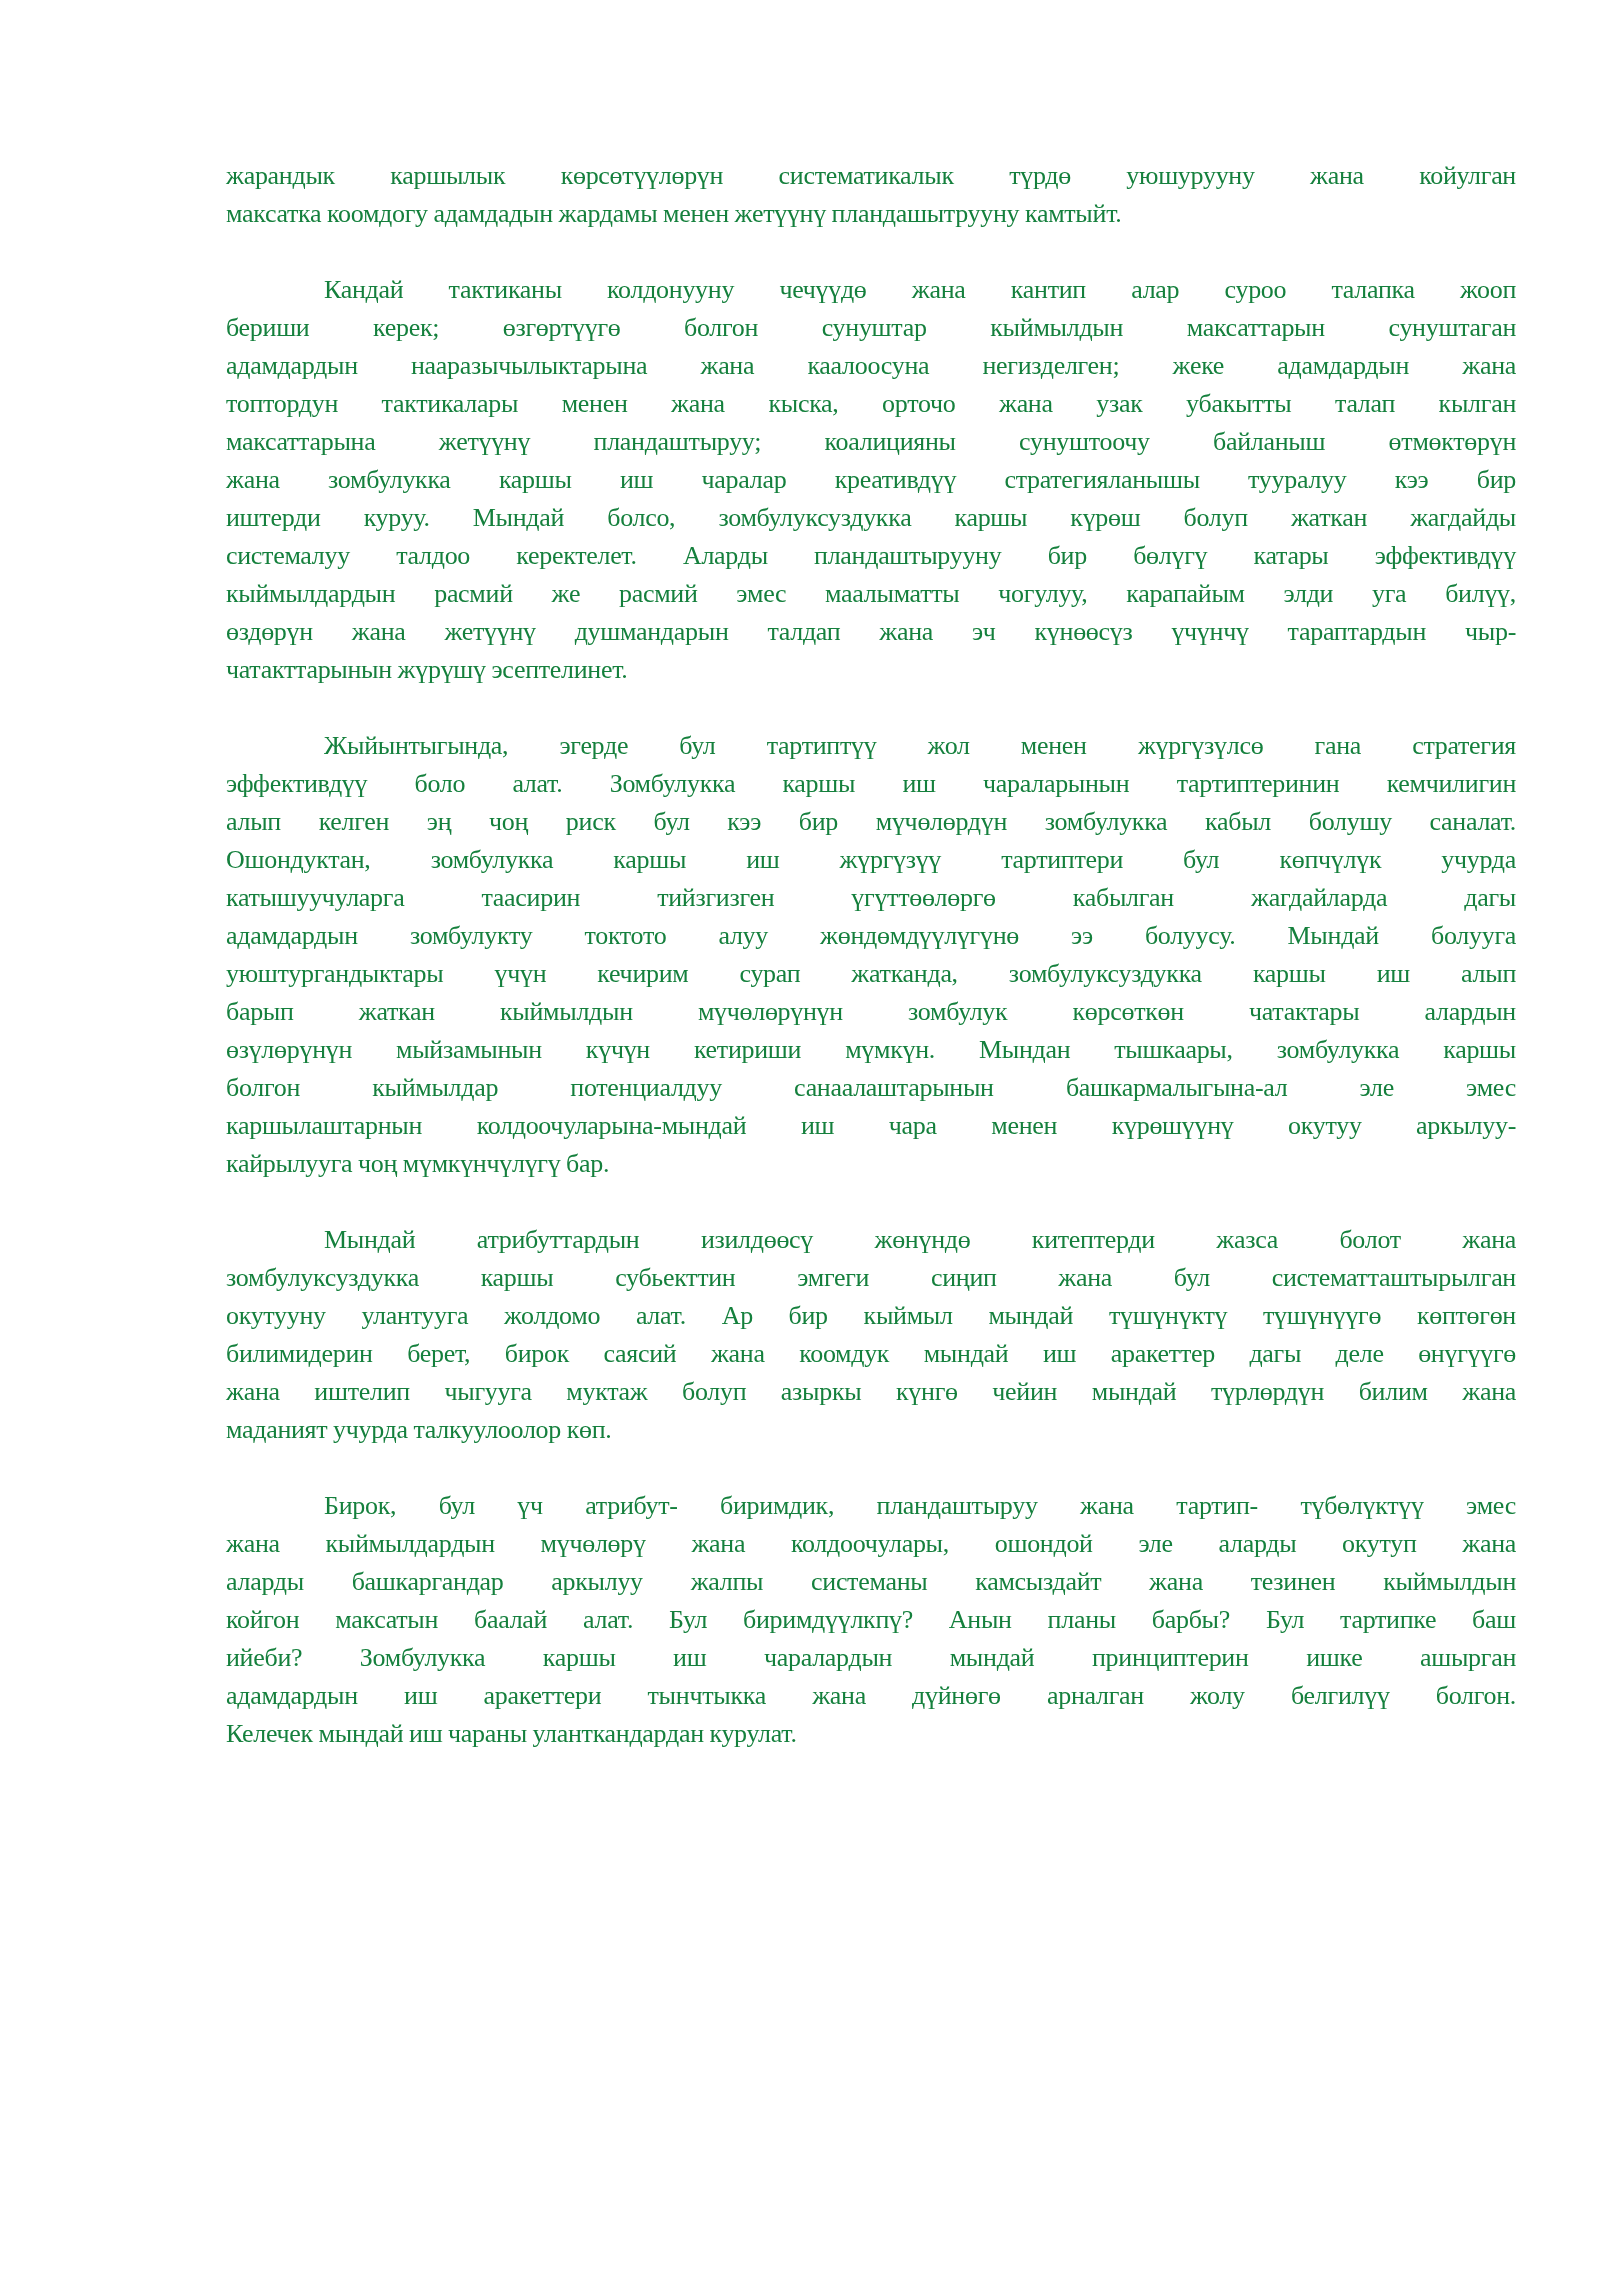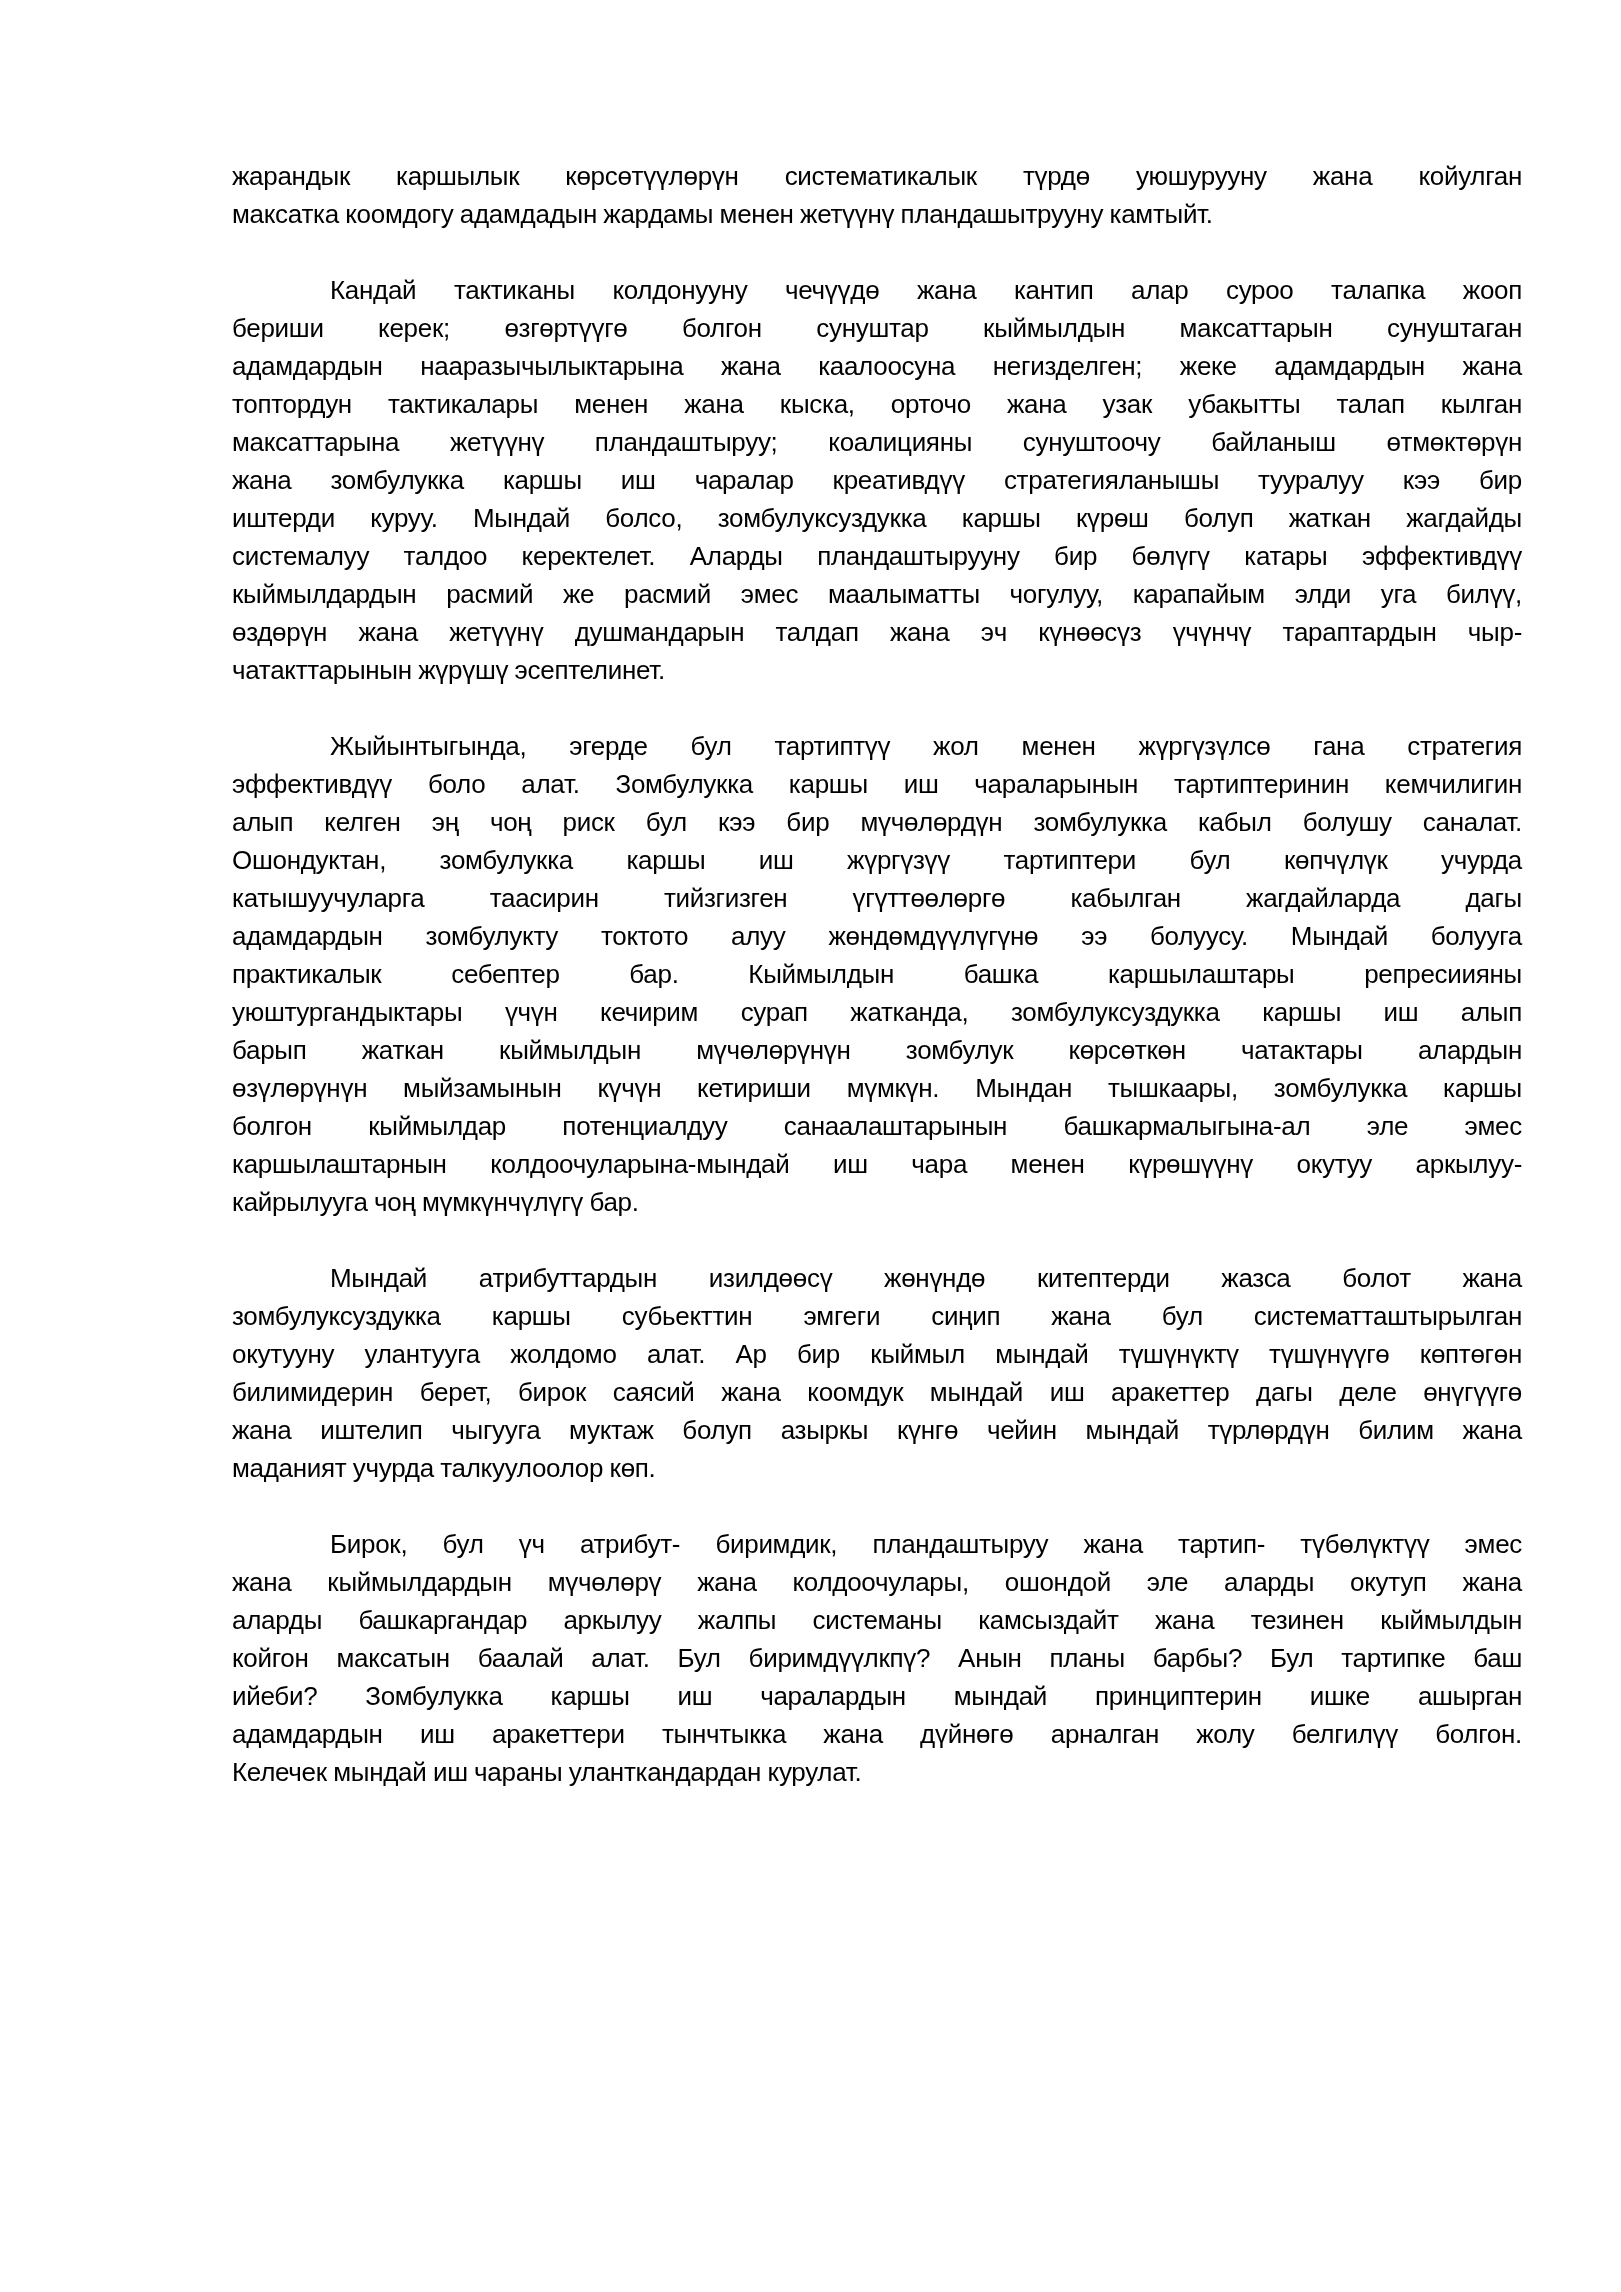--- a/index.html
+++ b/index.html
@@ -8,25 +8,25 @@
       background: #ffffff;
     }
     body {
       width: 1621px;
       height: 2293px;
       position: relative;
       overflow: hidden;
     }
     .page {
       position: absolute;
-      left: 232px;
+      left: 226px;
       top: 157px;
       width: 1290px;
-      color: #000000;
-      font-family: Liberation Sans, sans-serif;
+      color: #15803d;
+      font-family: Liberation Serif, serif;
       font-size: 26px;
       letter-spacing: -0.3px;
       word-spacing: -0.5px;
     }
     .paragraph {
       margin: 0 0 38px 0;
     }
     .line {
       display: block;
       height: 38px;
@@ -68,21 +68,20 @@
     <span class="line last">чатакттарынын жүрүшү эсептелинет.</span>
   </div>
 
   <div class="paragraph">
     <span class="line first">Жыйынтыгында, эгерде бул тартиптүү жол менен жүргүзүлсө гана стратегия</span>
     <span class="line">эффективдүү боло алат. Зомбулукка каршы иш чараларынын тартиптеринин кемчилигин</span>
     <span class="line">алып келген эң чоң риск бул кээ бир мүчөлөрдүн зомбулукка кабыл болушу саналат.</span>
     <span class="line">Ошондуктан, зомбулукка каршы иш жүргүзүү тартиптери бул көпчүлүк учурда</span>
     <span class="line">катышуучуларга таасирин тийзгизген үгүттөөлөргө кабылган жагдайларда дагы</span>
     <span class="line">адамдардын зомбулукту токтото алуу жөндөмдүүлүгүнө ээ болуусу. Мындай болууга</span>
-    <span class="line">практикалык себептер бар.  Кыймылдын башка каршылаштары репресиияны</span>
     <span class="line">уюштургандыктары үчүн кечирим сурап жатканда, зомбулуксуздукка каршы иш алып</span>
     <span class="line">барып жаткан кыймылдын мүчөлөрүнүн зомбулук көрсөткөн чатактары алардын</span>
     <span class="line">өзүлөрүнүн мыйзамынын күчүн кетириши мүмкүн.  Мындан тышкаары, зомбулукка каршы</span>
     <span class="line">болгон кыймылдар потенциалдуу санаалаштарынын башкармалыгына-ал эле эмес</span>
     <span class="line">каршылаштарнын колдоочуларына-мындай иш чара менен күрөшүүнү окутуу аркылуу-</span>
     <span class="line last">кайрылууга чоң мүмкүнчүлүгү бар.</span>
   </div>
 
   <div class="paragraph">
     <span class="line first">Мындай атрибуттардын изилдөөсү жөнүндө китептерди жазса болот жана</span>

